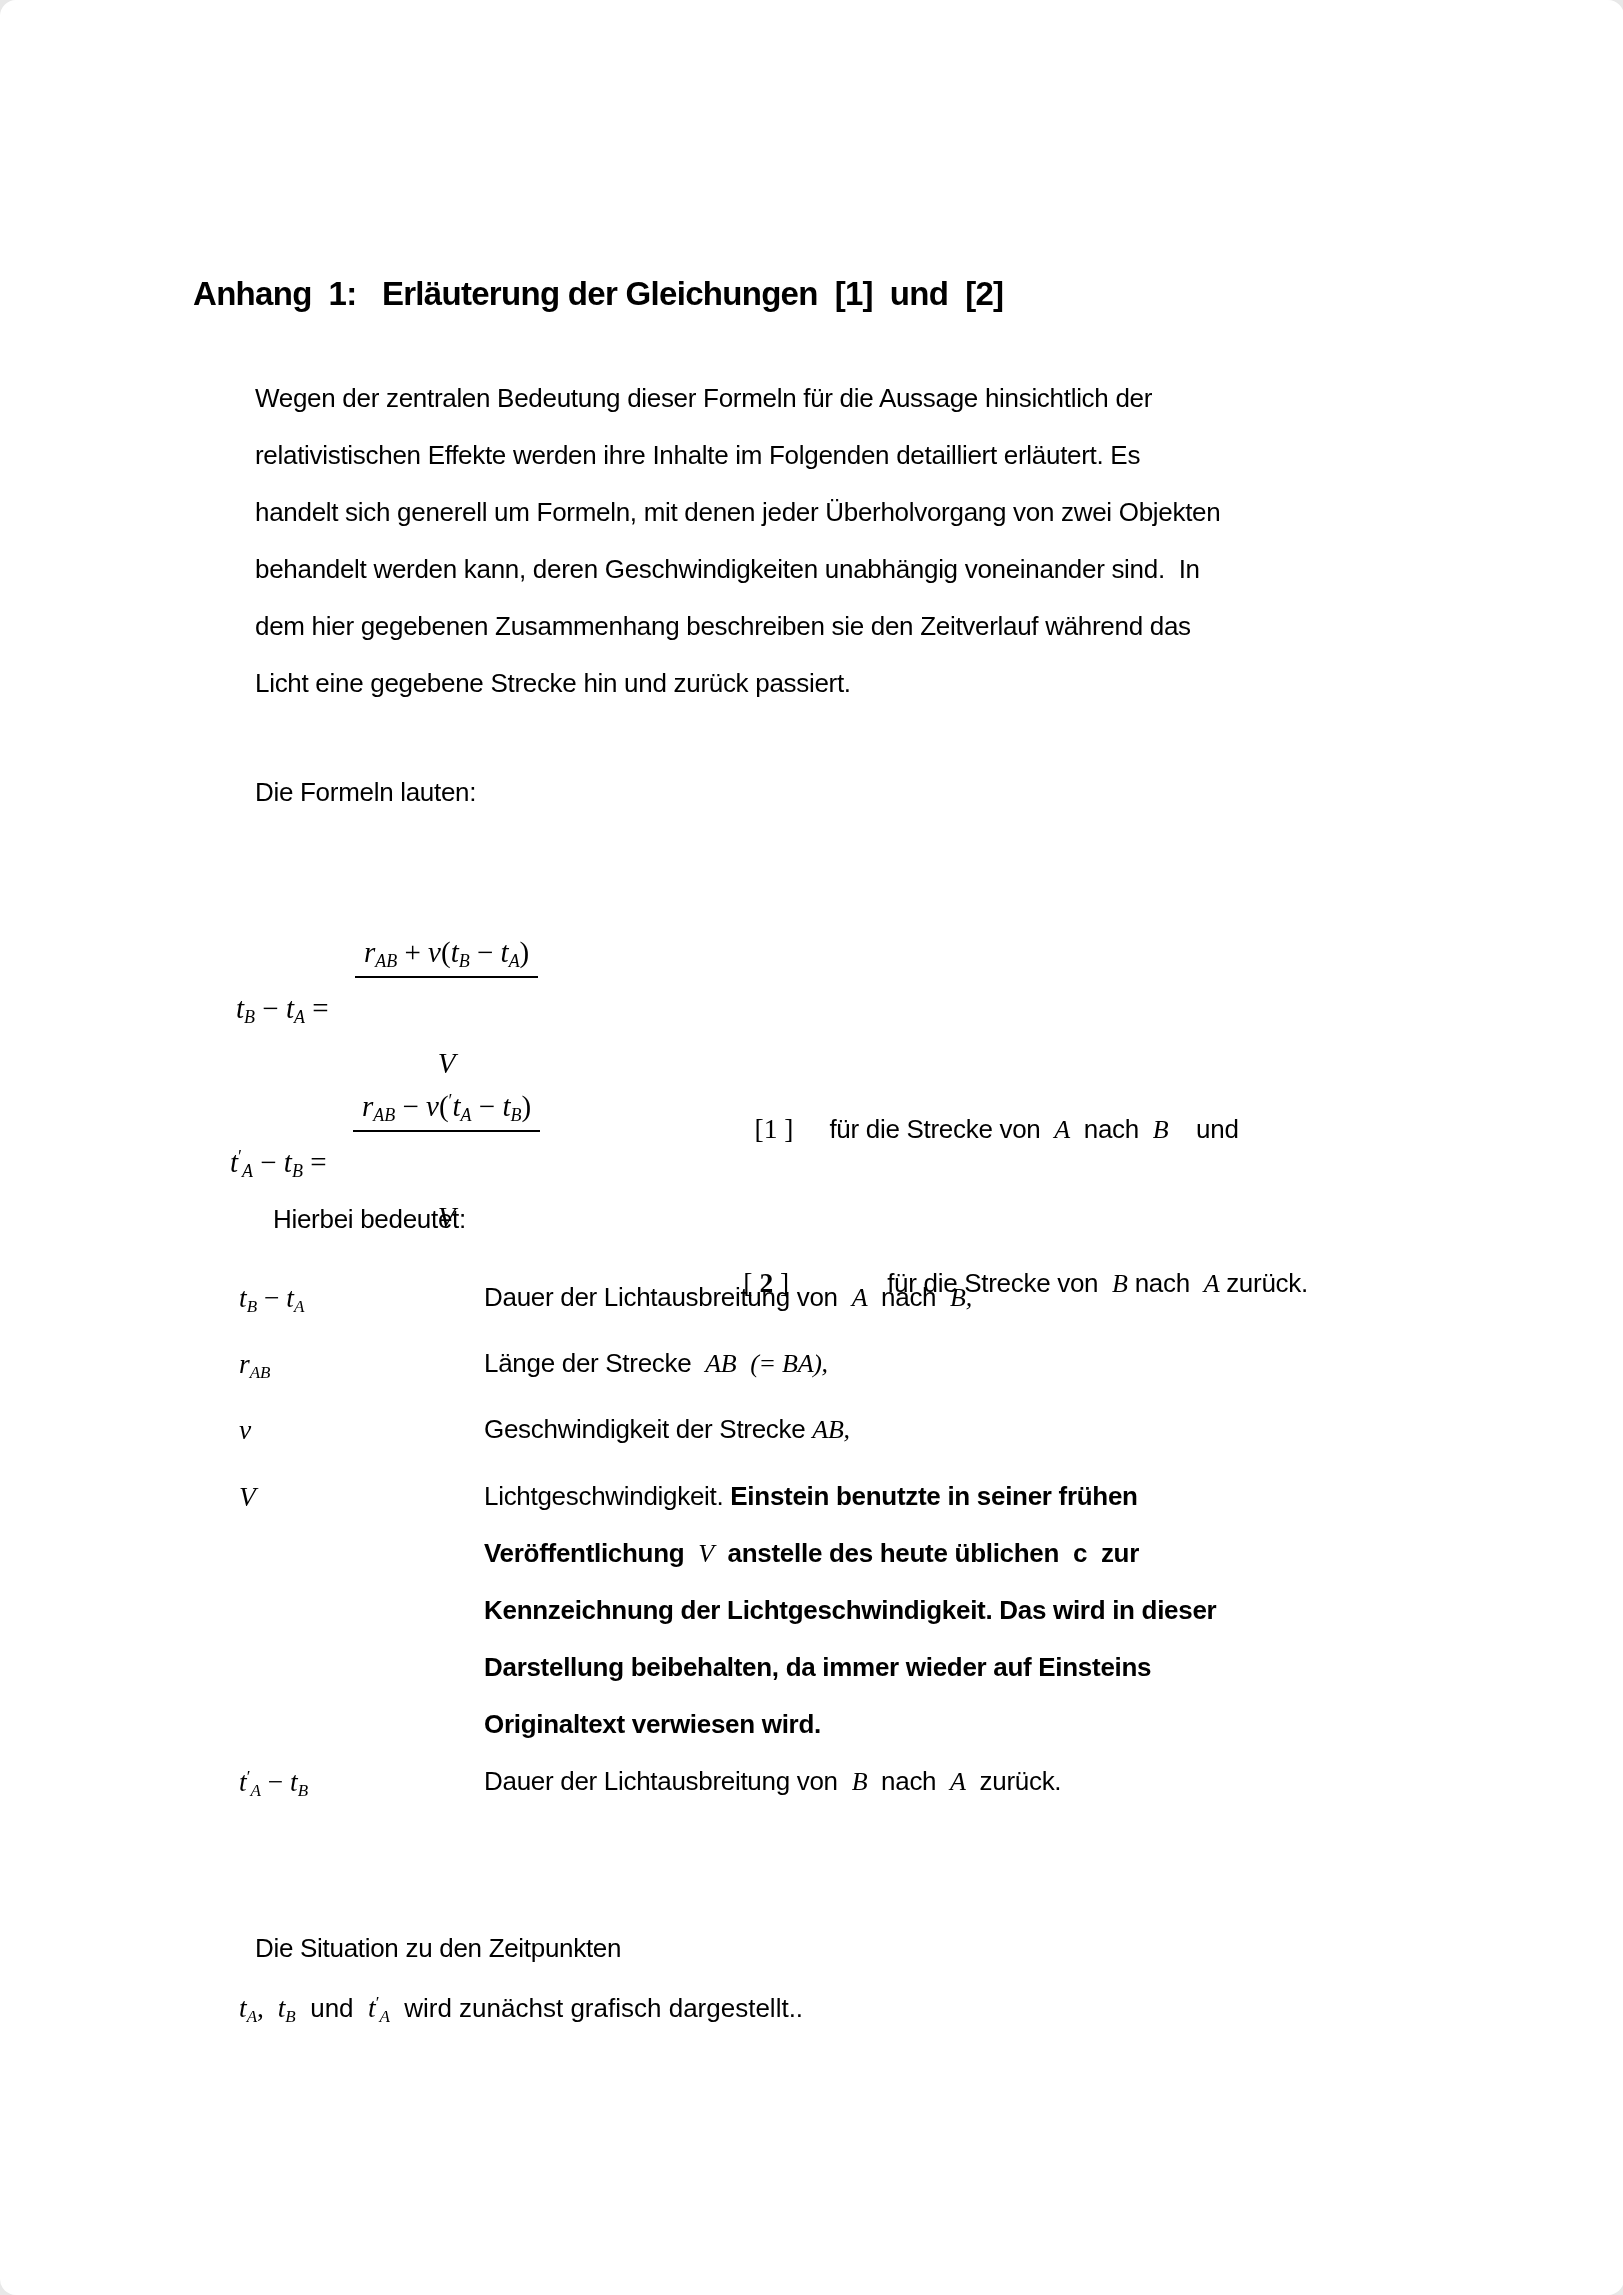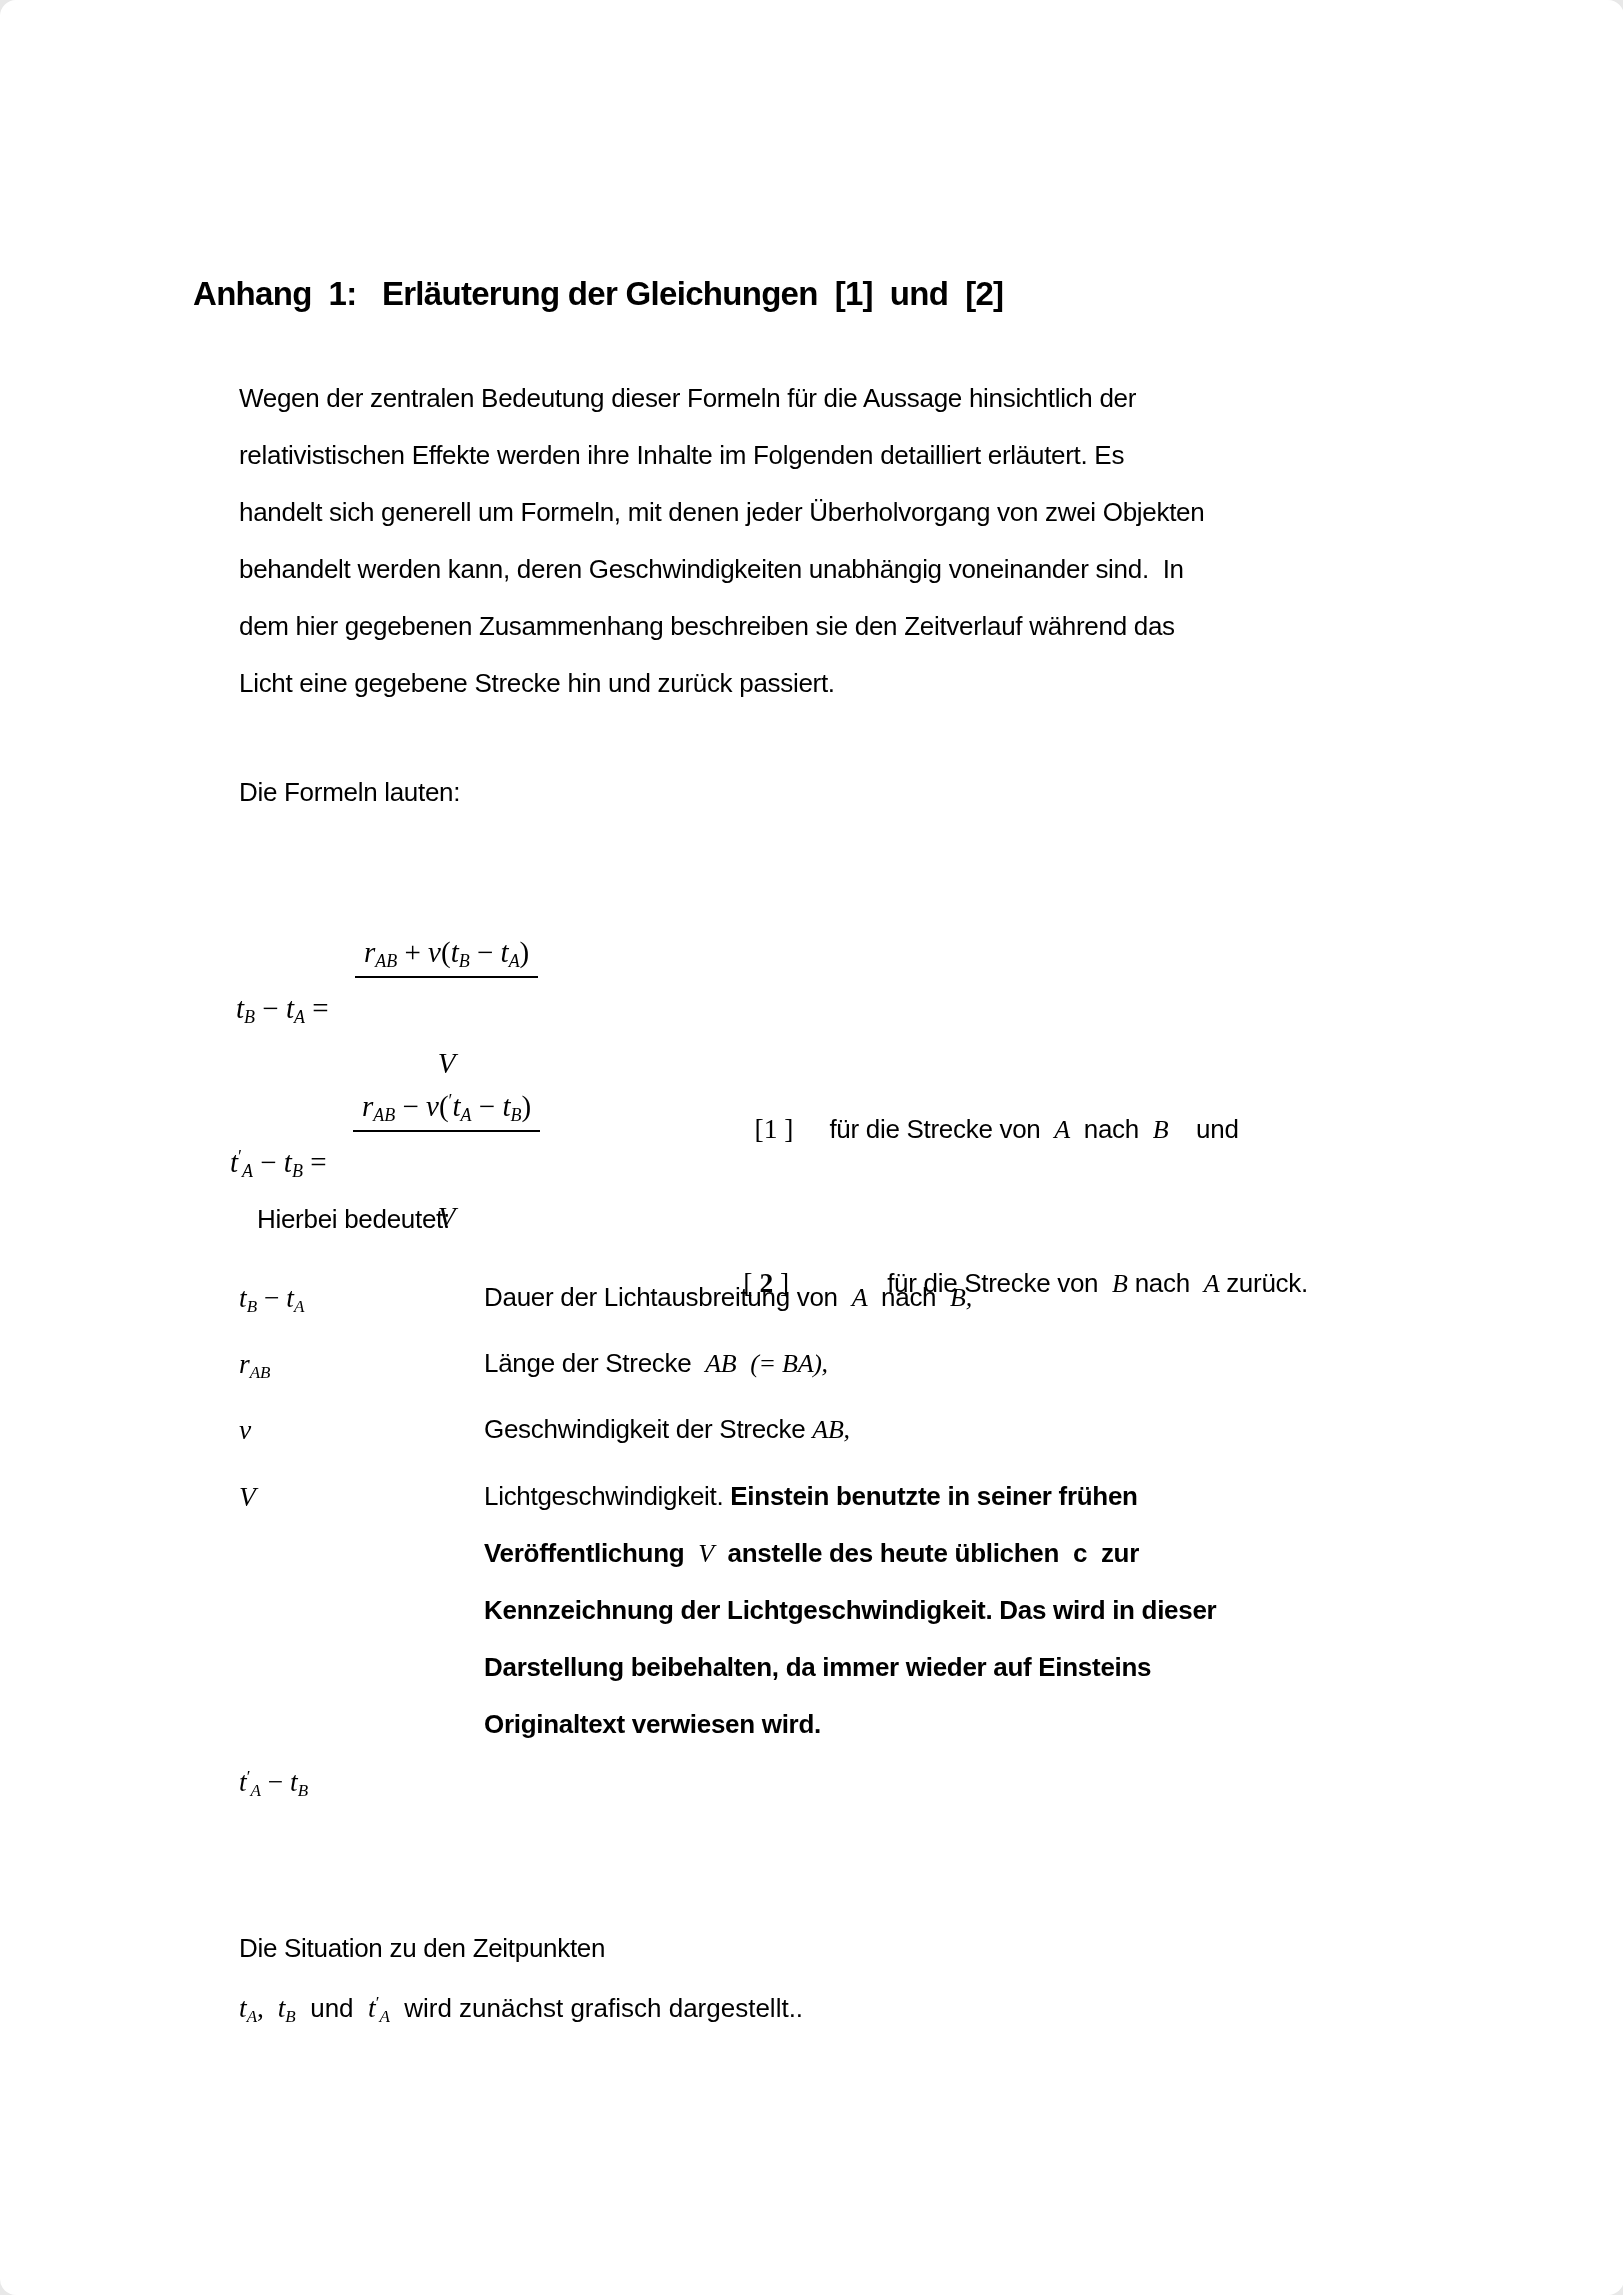--- a/index.html
+++ b/index.html
@@ -19,20 +19,21 @@
     font-size:33px;
     font-weight:bold;
     letter-spacing:-0.7px;
     white-space:pre;
   }
   .bodytext{
     font-size:26px;
     line-height:57px;
     letter-spacing:-0.3px;
     white-space:pre-wrap;
+    margin-left:16px;
   }
   .intro{ left:239px; top:370px; width:1151px; }
   .formeln-intro{ left:239px; top:764px; }
   .hierbei{ left:257px; top:1191px; }
   .situation{ left:239px; top:1920px; }
 
   
   .mathline{
     font-family:"Liberation Serif", serif;
     font-size:29px;
@@ -189,20 +190,21 @@
     <div class="def-row">
       <span class="def-sym"><span class="tk-i">V</span></span>
       <span class="def-desc"><span class="tk-s">Lichtgeschwindigkeit. </span><span class="tk-b">Einstein benutzte in seiner frühen
 Veröffentlichung  </span><span class="tk-i">V</span><span class="tk-b">  anstelle des heute üblichen  c  zur
 Kennzeichnung der Lichtgeschwindigkeit. Das wird in dieser
 Darstellung beibehalten, da immer wieder auf Einsteins
 Originaltext verwiesen wird.</span></span>
     </div>
     <div class="def-row">
       <span class="def-sym"><span class="tk-i">t</span><sup class="tk-sup">′</sup><sub class="tk-sub">A</sub><span class="tk-n"> − </span><span class="tk-i">t</span><sub class="tk-sub">B</sub></span>
+      <span class="def-desc"><span class="tk-s">Dauer der Lichtausbreitung von  </span><span class="tk-i">B</span><span class="tk-s">  nach  </span><span class="tk-i">A</span><span class="tk-s">  zurück.</span></span>
     </div>
   </div>
 
   <div class="abs bodytext situation">Die Situation zu den Zeitpunkten</div>
 
   <div class="abs mathline closing"><span class="tk-i">t</span><sub class="tk-sub">A</sub><span class="tk-n">,  </span><span class="tk-i">t</span><sub class="tk-sub">B</sub><span class="tk-s">  und  </span><span class="tk-i">t</span><sup class="tk-sup">′</sup><sub class="tk-sub">A</sub><span class="tk-s">  wird zunächst grafisch dargestellt..</span></div>
 
 
 </div>
 

